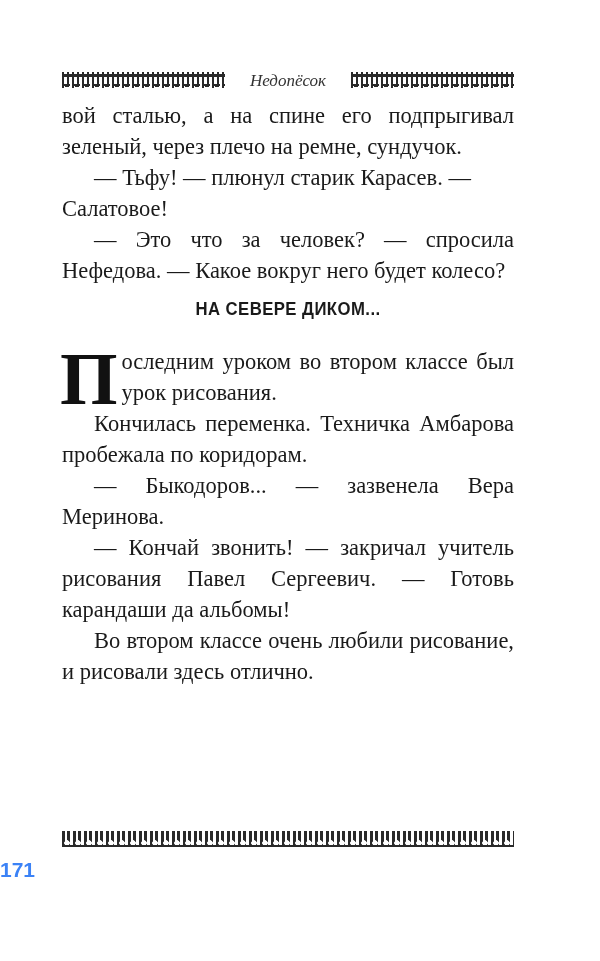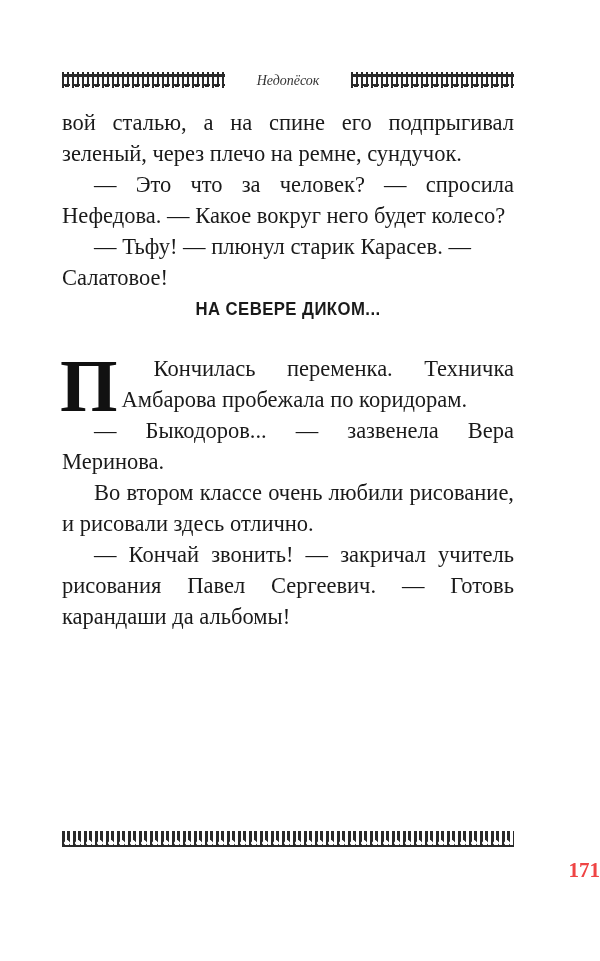--- a/index.html
+++ b/index.html
@@ -16,71 +16,71 @@
         repeating-linear-gradient(90deg, #2a2a2a 0 2px, #fff 2px 5px, #2a2a2a 5px 7px, #fff 7px 10px);
       border-bottom: 2px solid #fff;
       clip-path: polygon(0 0,100% 0,100% 100%,0 100%);
       position: relative;
     }
     .orn-top::after {
       content: ""; position: absolute; left: 0; right: 0; bottom: -1px; height: 5px;
       background: radial-gradient(circle at 5px 0, #2a2a2a 3px, transparent 3.5px) 0 0/10px 5px repeat-x;
     }
     .running-head {
-      font-family: "Liberation Serif", serif; font-style: italic; font-size: 14px; color: #333;
+      font-family: "Liberation Serif", serif; font-style: italic; font-size: 17px; color: #333;
       text-align: center; width: 100px;
     }
     .text {
       position: absolute; left: 62px; width: 452px;
       font-family: "Liberation Serif", serif; font-size: 22.5px; line-height: 31px;
-      text-align: justify; color: #1a1a1a; margin-top: 7px;
+      text-align: justify; color: #1a1a1a;
     }
     .text p { margin: 0; }
     .text .ind { text-indent: 32px; }
     .chapter-title {
       position: absolute; left: 62px; width: 452px; top: 298px;
       text-align: center; font-family: "Liberation Sans", sans-serif; font-weight: bold;
       font-size: 19px; letter-spacing: 0.5px; color: #1a1a1a; transform: scaleX(0.88);
     }
     .dropcap {
       float: left; font-family: "Liberation Serif", serif; font-weight: bold;
       font-size: 74px; line-height: 58px; height: 58px; margin: 4px 4px 0 -2px; color: #111;
     }
     .orn-bottom {
       position: absolute; left: 62px; top: 831px; width: 452px; height: 14px;
       border-bottom: 2px solid #2a2a2a;
       background:
         radial-gradient(circle at 5px 12px, #fff 2.5px, transparent 3px) 0 0/11px 14px repeat-x,
         repeating-linear-gradient(90deg, #2a2a2a 0 3px, #fff 3px 5px, #2a2a2a 5px 8px, #fff 8px 11px);
     }
     .page-number {
-      position: absolute; left: 0; width: 600px; top: 858px; text-align: right;
-      font-family: Liberation Serif, serif; font-weight: bold; font-size: 21px; color: #ef4444;
+      position: absolute; left: 0; width: 600px; top: 858px; text-align: left;
+      font-family: Liberation Sans, sans-serif; font-weight: bold; font-size: 21px; color: #3b82f6;
     }
   </style>
 </head>
 <body>
 
 <div class="header">
   <div class="orn-top"></div>
   <div class="running-head">Недопёсок</div>
   <div class="orn-top"></div>
 </div>
 
 <div class="text" style="top:100px;">
   <p>вой сталью, а на спине его подпрыгивал зеленый, через плечо на ремне, сундучок.</p>
+  <p class="ind" style="text-align:left">— Тьфу! — плюнул старик Карасев. — Салатовое!</p>
   <p class="ind">— Это что за человек? — спросила Нефедова. — Какое вокруг него будет колесо?</p>
-  <p class="ind" style="text-align:left">— Тьфу! — плюнул старик Карасев. — Салатовое!</p>
 </div>
 
 <div class="chapter-title">НА СЕВЕРЕ ДИКОМ...</div>
 
 <div class="text" style="top:346px;">
-  <p><span class="dropcap">П</span></p>
+  <p><span class="dropcap">П</span><span>оследним уроком во втором классе был урок рисования.</span></p>
   <p class="ind">Кончилась переменка. Техничка Амбарова пробежала по коридорам.</p>
   <p class="ind">— Быкодоров... — зазвенела Вера Меринова.</p>
+  <p class="ind">— Кончай звонить! — закричал учитель рисования Павел Сергеевич. — Готовь карандаши да альбомы!</p>
   <p class="ind">Во втором классе очень любили рисование, и рисовали здесь отлично.</p>
-  <p class="ind">— Кончай звонить! — закричал учитель рисования Павел Сергеевич. — Готовь карандаши да альбомы!</p>
 </div>
 
 <div class="orn-bottom"></div>
 
 <div class="page-number">171</div>
 
 </body></html>

